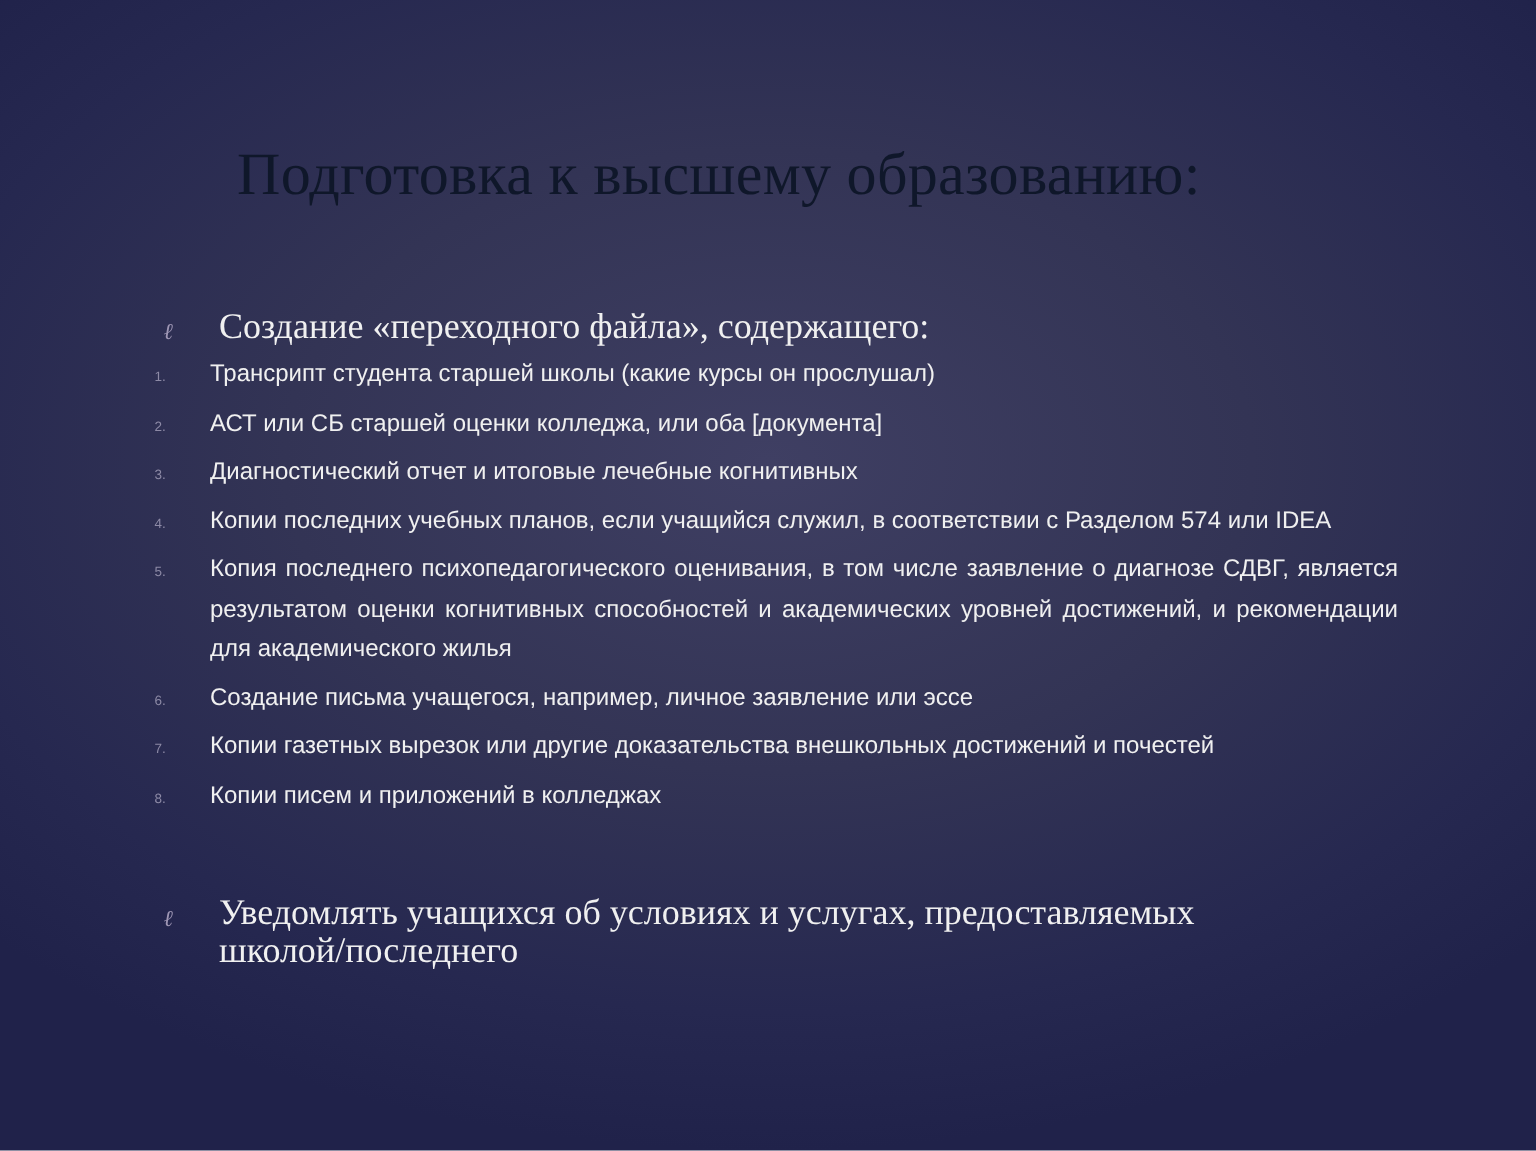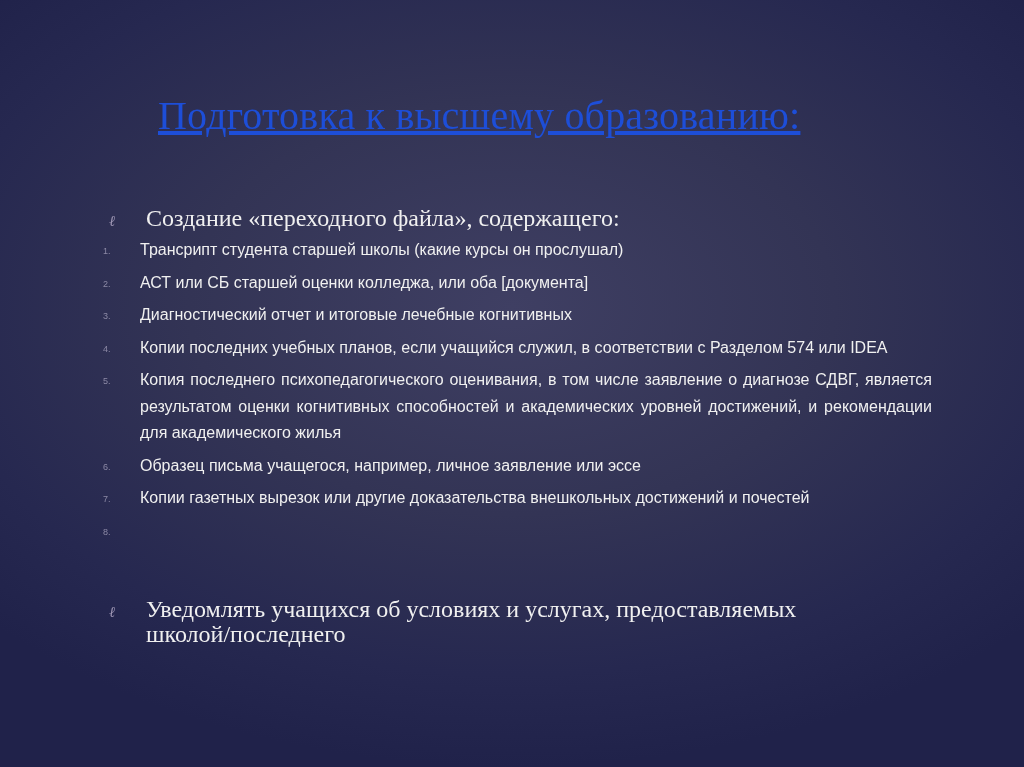--- a/index.html
+++ b/index.html
@@ -6,23 +6,22 @@
   body {
     width: 1024px; height: 767px; overflow: hidden;
     background: radial-gradient(ellipse 70% 60% at 50% 40%, #3f3f63 0%, #333455 45%, #262850 80%, #20224a 100%);
     position: relative;
     color: #f2f2f2;
   }
   .slide { position: absolute; inset: 0; }
   .title {
     position: absolute; left: 158px; top: 92px;
     font-family: "Liberation Serif", "DejaVu Serif", serif;
-    font-size: 40px; color: #1d4ed8; letter-spacing: 0.2px;
+    font-size: 40px; color: #0f172a; letter-spacing: 0.2px;
     white-space: nowrap;
-    text-decoration: underline;
   }
   .bullet-main {
     position: absolute; left: 109px;
     font-family: "Liberation Serif", "DejaVu Serif", serif;
     font-size: 24px; color: #f0f0f0; line-height: 25px;
   }
   .bullet-main .glyph {
     position: absolute; left: 0; top: 3px;
     font-family: "DejaVu Serif", serif; font-size: 15px; color: #9e96b4;
     font-style: italic;
@@ -52,22 +51,22 @@
     <span class="glyph">ℓ</span>
     <span class="text">Создание «переходного файла», содержащего:</span>
   </div>
 
   <ol class="list">
     <li><span class="num">1.</span><span>Трансрипт студента старшей школы (какие курсы он прослушал)</span></li>
     <li><span class="num">2.</span><span>АСТ или СБ старшей оценки колледжа, или оба [документа]</span></li>
     <li><span class="num">3.</span><span>Диагностический отчет и итоговые лечебные когнитивных</span></li>
     <li><span class="num">4.</span><span>Копии последних учебных планов, если учащийся служил, в соответствии с Разделом 574 или IDEA</span></li>
     <li><span class="num">5.</span><span>Копия последнего психопедагогического оценивания, в том числе заявление о диагнозе СДВГ, является результатом оценки когнитивных способностей и академических уровней достижений, и рекомендации для академического жилья</span></li>
-    <li><span class="num">6.</span><span>Образец письма учащегося, например, личное заявление или эссе</span></li>
+    <li><span class="num">6.</span><span>Создание письма учащегося, например, личное заявление или эссе</span></li>
     <li><span class="num">7.</span><span>Копии газетных вырезок или другие доказательства внешкольных достижений и почестей</span></li>
-    <li><span class="num">8.</span></li>
+    <li><span class="num">8.</span><span>Копии писем и приложений в колледжах</span></li>
   </ol>
 
   <div class="bullet-main b2">
     <span class="glyph">ℓ</span>
     <span class="text">Уведомлять учащихся об условиях и услугах, предоставляемых школой/последнего</span>
   </div>
 </div>
 
 </body></html>

